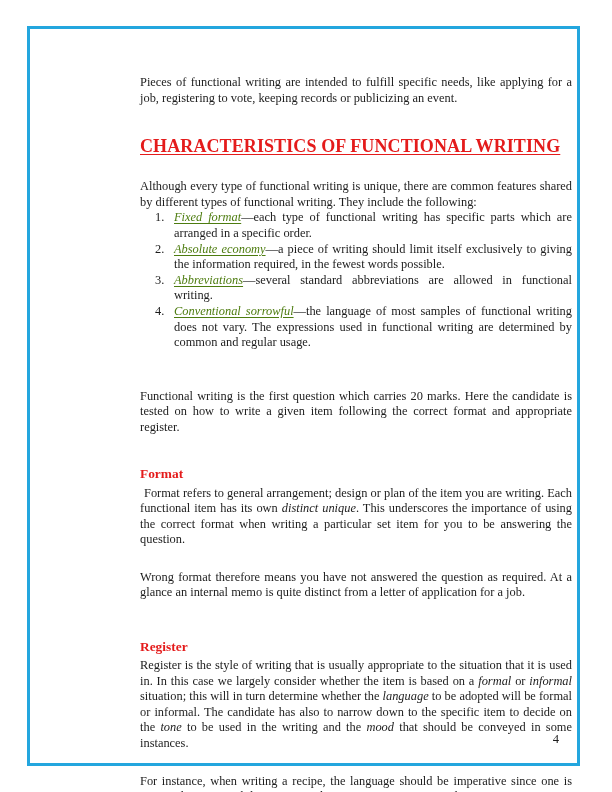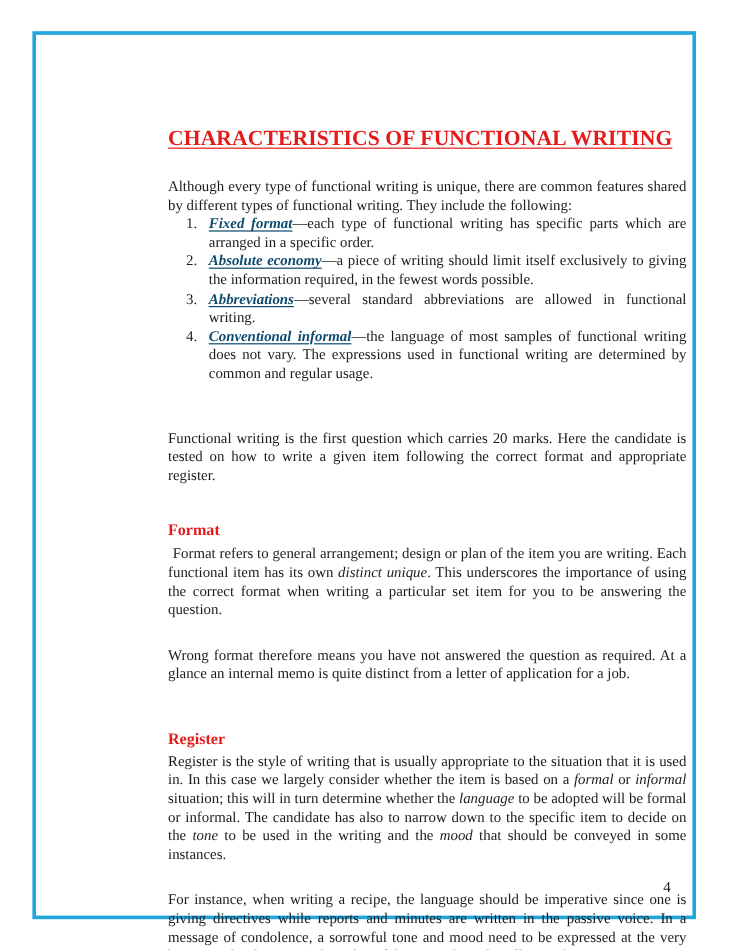--- a/index.html
+++ b/index.html
@@ -90,23 +90,23 @@
   }
   ol.feature-list li .num {
     position: absolute;
     left: 15px;
     top: 0;
     width: 16px;
     text-align: left;
     color: #1c1c1c;
   }
   .term {
-    color: #0c4a6e;
+    color: #4d7c0f;
     font-style: italic;
-    font-weight: bold;
+    font-weight: normal;
     text-decoration: underline;
     text-underline-offset: 1.5px;
     margin-top: 44px;
   }
   .ital { font-style: italic; }
 
   .format-first-line { text-indent: 4px; }
 
   #page-number {
     position: absolute;
@@ -118,41 +118,42 @@
   }
 </style>
 </head>
 <body>
 
 <div id="page">
   <div id="page-frame">
 
     <div id="content">
 
+      <p class="body">Pieces of functional writing are intended to fulfill specific needs, like applying for a job, registering to vote, keeping records or publicizing an event.</p>
 
       <div class="gap-lg"></div>
 
       <h2 class="section-heading-main">CHARACTERISTICS OF FUNCTIONAL WRITING</h2>
 
       <div class="gap-md"></div>
 
       <p class="body">Although every type of functional writing is unique, there are common features shared by different types of functional writing. They include the following:</p>
 
       <ol class="feature-list">
         <li>
           <span class="num">1.</span><span class="term">Fixed format</span><span>—each type of functional writing has specific parts which are arranged in a specific order.</span>
         </li>
         <li>
           <span class="num">2.</span><span class="term">Absolute economy</span><span>—a piece of writing should limit itself exclusively to giving the information required, in the fewest words possible.</span>
         </li>
         <li>
           <span class="num">3.</span><span class="term">Abbreviations</span><span>—several standard abbreviations are allowed in functional writing.</span>
         </li>
         <li>
-          <span class="num">4.</span><span class="term">Conventional informal</span><span>—the language of most samples of functional writing does not vary. The expressions used in functional writing are determined by common and regular usage.</span>
+          <span class="num">4.</span><span class="term">Conventional sorrowful</span><span>—the language of most samples of functional writing does not vary. The expressions used in functional writing are determined by common and regular usage.</span>
         </li>
       </ol>
 
       <div class="gap-xl"></div>
 
       <p class="body">Functional writing is the first question which carries 20 marks. Here the candidate is tested on how to write a given item following the correct format and appropriate register.</p>
 
       <div class="gap-lg"></div>
 
       <h3 class="section-heading-sub">Format</h3>

